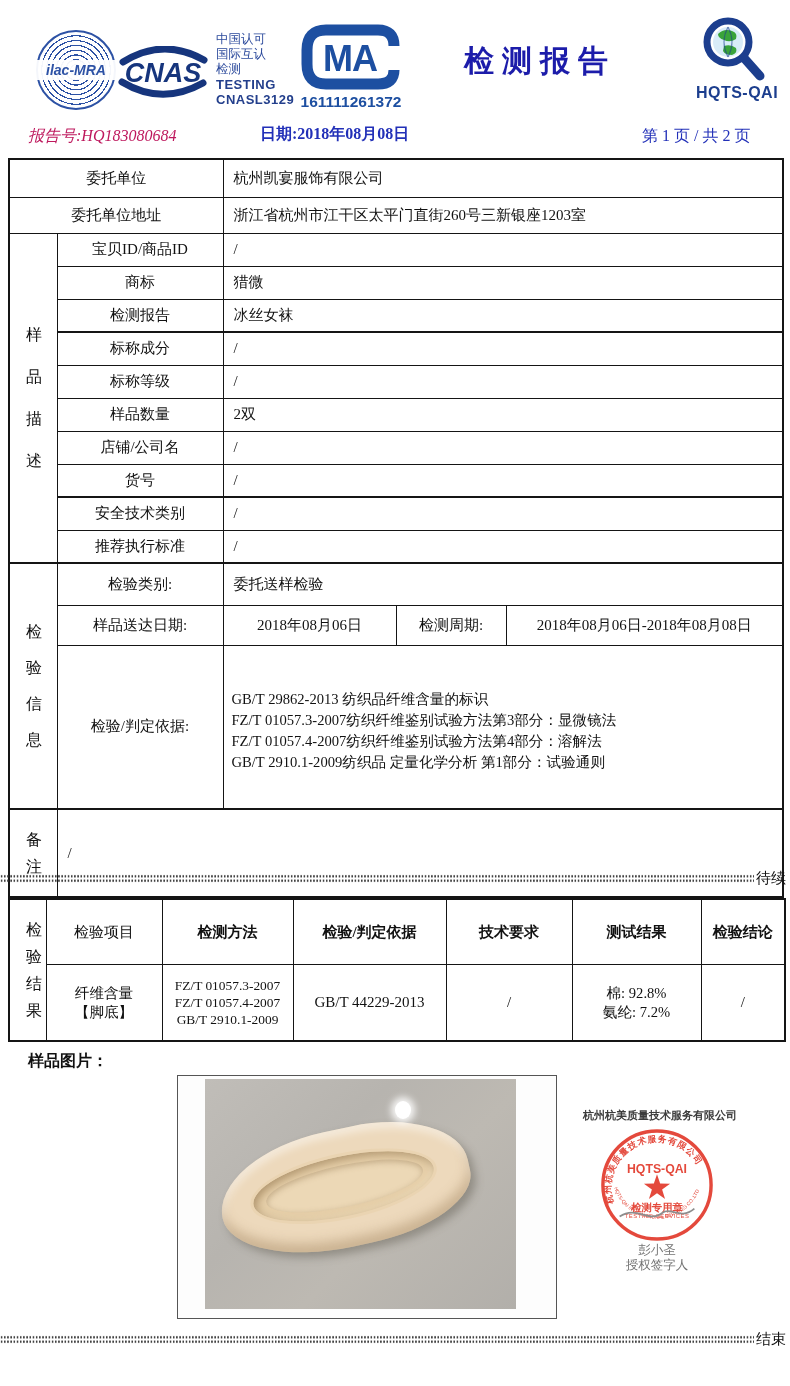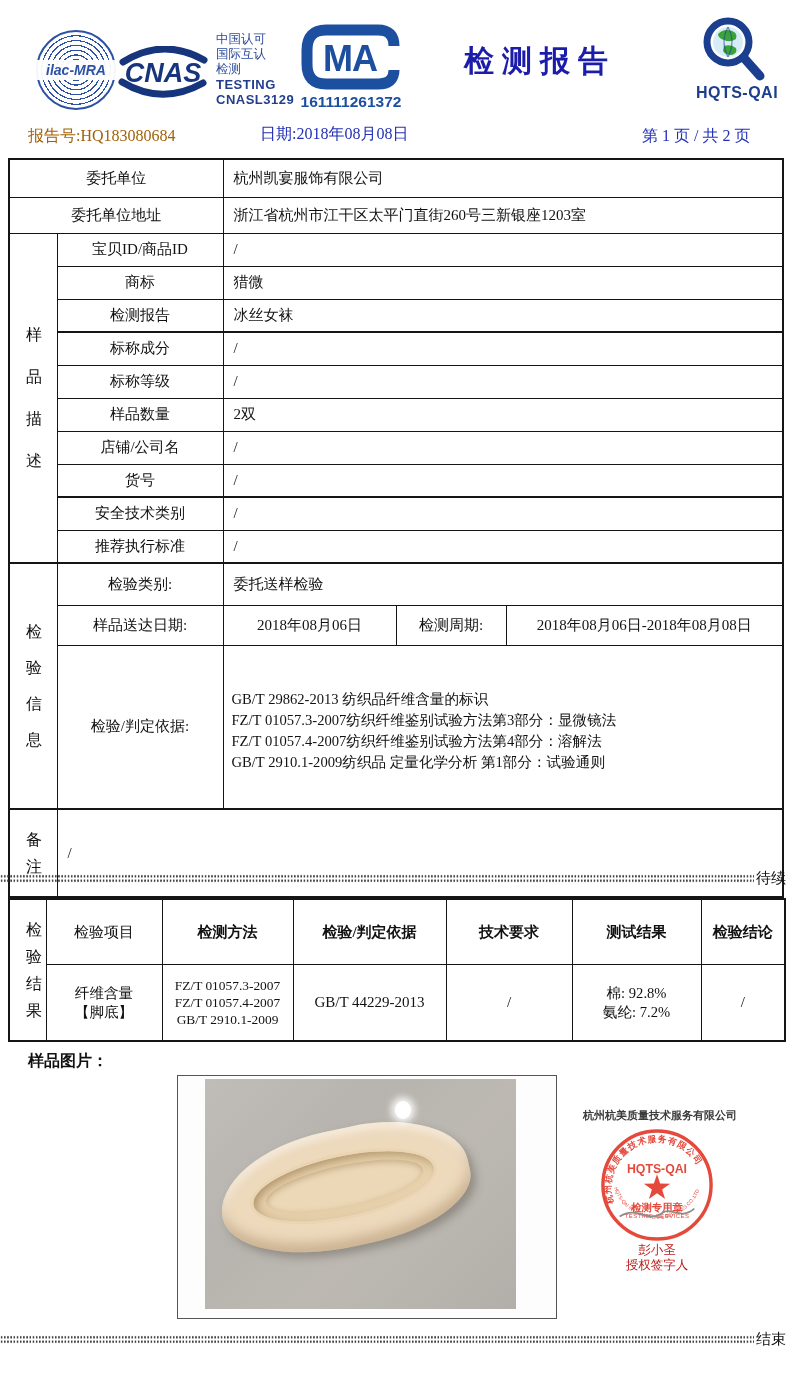--- a/index.html
+++ b/index.html
@@ -20,22 +20,22 @@
   #cma-logo{left:300px;top:20px;}
   #cma-number{left:296px;top:93px;width:110px;text-align:center;
     font:bold 15.5px "Liberation Sans","DejaVu Sans",sans-serif;color:#1d4fa1;}
   #report-title{left:420px;top:41px;width:240px;text-align:center;
     font-weight:bold;font-size:30px;letter-spacing:8px;color:#1c1caa;}
   #hqts-logo{left:700px;top:14px;}
   #hqts-label{left:684px;top:84px;width:106px;text-align:center;
     font:bold 16px "Liberation Sans","DejaVu Sans",sans-serif;color:#1c3e8e;letter-spacing:.5px;}
 
   
-  #report-no{left:28px;top:126px;font-size:16px;color:#a16207;}
-  #report-date{left:260px;top:124px;font-size:16px;font-weight:normal;color:#2230b8;}
+  #report-no{left:28px;top:126px;font-size:16px;color:#be185d;font-style:italic;}
+  #report-date{left:260px;top:124px;font-size:16px;font-weight:bold;color:#2230b8;}
   #page-info{left:642px;top:126px;font-size:16px;color:#2230b8;}
 
   
   table{border-collapse:collapse;table-layout:fixed;}
   td{border:1px solid #151515;vertical-align:middle;overflow:hidden;}
   #t1{position:absolute;left:8px;top:158px;width:774px;border:2px solid #151515;font-size:15px;}
   #t2{position:absolute;left:8px;top:898px;width:776px;border:2px solid #151515;font-size:15px;}
   .lbl{text-align:center;padding:0 2px;}
   .val{text-align:left;padding:0 4px 0 10px;}
   .ctr{text-align:center;padding:0 14px;}
@@ -75,21 +75,21 @@
     box-shadow:inset 2px 3px 10px rgba(120,90,50,.55), inset -2px -2px 6px rgba(255,240,210,.6);}
   .s-sole{position:absolute;left:46px;top:36px;right:46px;bottom:40px;background:#ecd8b6;
     border-radius:50%/50%;box-shadow:inset 0 2px 6px rgba(130,100,60,.4);}
   #reflect{position:absolute;left:190px;top:22px;width:16px;height:18px;border-radius:50%;
     background:#ffffff;box-shadow:0 0 7px 4px rgba(255,255,255,.85);}
 
   
   #stamp-company{left:565px;top:1108px;width:190px;text-align:center;
     font-size:11px;font-weight:bold;color:#3c3c3c;}
   #stamp-svg{left:598px;top:1126px;}
-  #signer{left:598px;top:1243px;width:118px;text-align:center;font-size:12.5px;line-height:15px;color:#b91c1c;}
+  #signer{left:598px;top:1243px;width:118px;text-align:center;font-size:12.5px;line-height:15px;color:#737373;}
 </style>
 </head>
 <body>
 
 <div id="page">
 
   <div id="ilac-logo" class="abs">
     <div id="ilac-band">ilac-MRA</div>
   </div>
 

